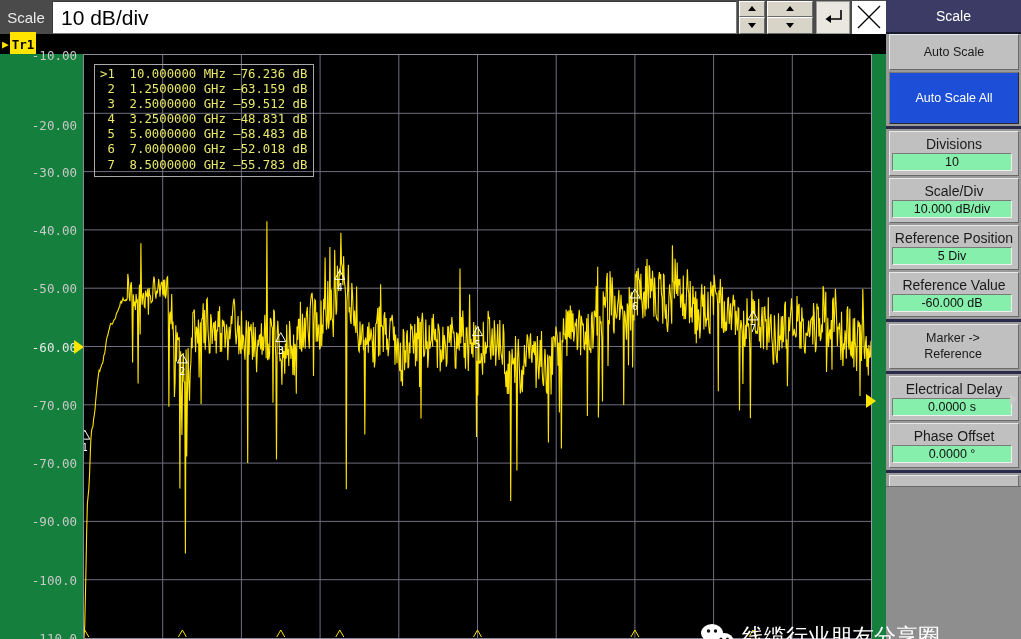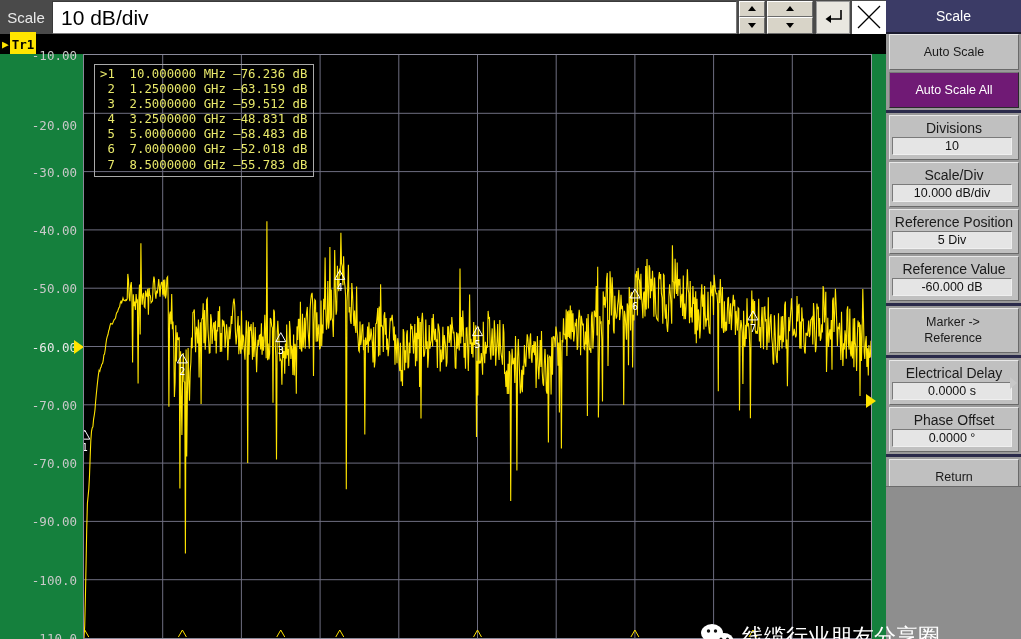--- a/index.html
+++ b/index.html
@@ -167,29 +167,29 @@
     background: #c0c0c0;
     border: 1px solid #e8e8e8;
     border-right-color: #6a6a6a; border-bottom-color: #6a6a6a;
     color: #1a1a1a;
     font-size: 12.5px;
     text-align: center;
     position: relative;
   }
   .sb-item.plain { padding: 10px 10px; }
   .sb-item.sel {
-    background: #701a75; color: #ffffff;
+    background: #1d4ed8; color: #ffffff;
     border: 1px solid #7a7a7a; border-right-color: #2a2a2a; border-bottom-color: #2a2a2a;
-    padding: 10px 2px;
+    padding: 18px 2px;
   }
   .sb-sep { height: 3px; background: #2a2a4a; margin: 0 0 2px 0; }
   .sb-label { padding: 4px 2px 1px 2px; font-size: 14px; }
   .sb-value {
     margin: 0 6px 4px 2px;
-    background: #e5e5e5;
+    background: #86efac;
     border: 1px solid #7a7a7a;
     border-right-color: #efefef; border-bottom-color: #efefef;
     font-size: 12.5px; padding: 1px 2px;
     color: #111;
   }
   .sb-item.two-line { padding: 5px 4px 6px 2px; line-height: 16px; }
   .sb-arrow {
     position: absolute; right: 1px; top: 50%; transform: translateY(-50%);
     width: 0; height: 0;
     border-top: 6px solid transparent; border-bottom: 6px solid transparent;

